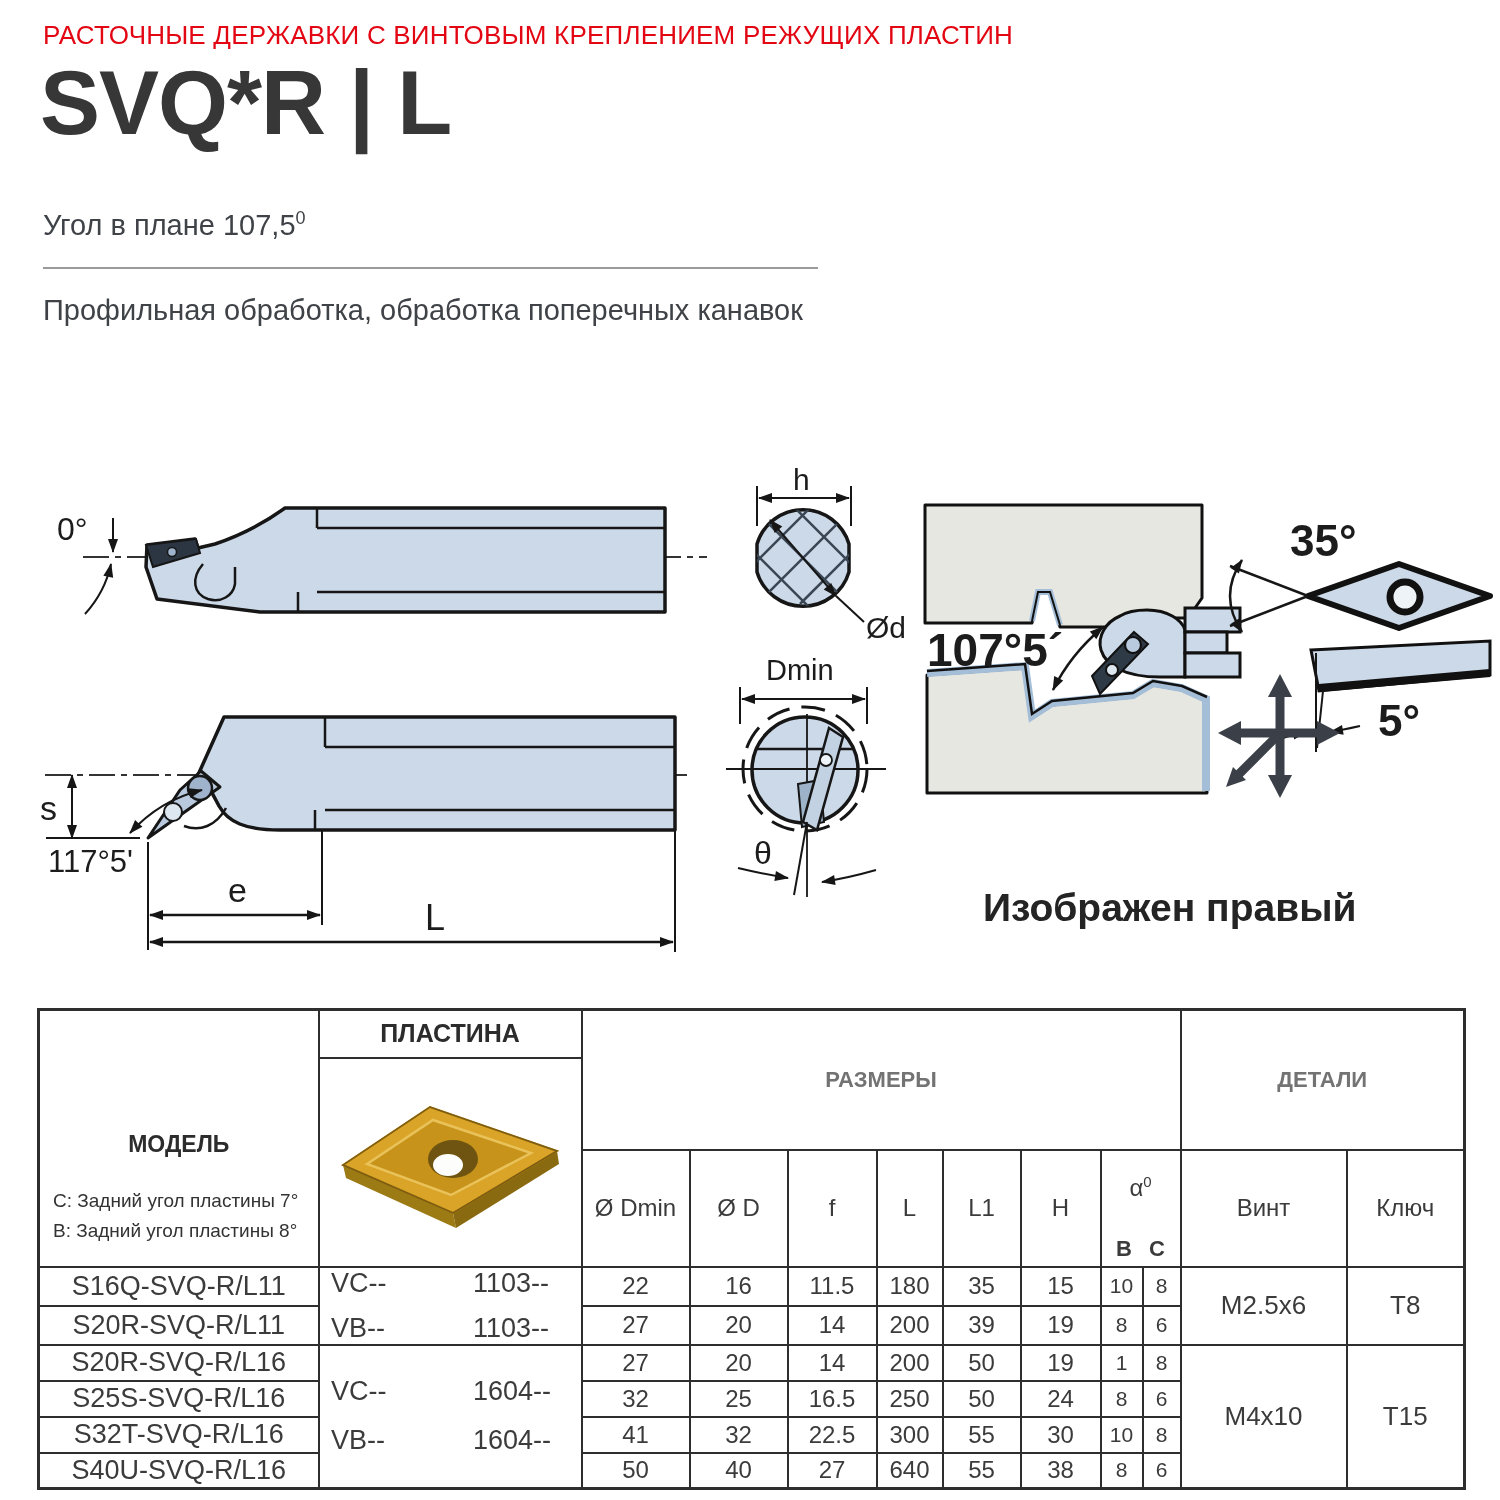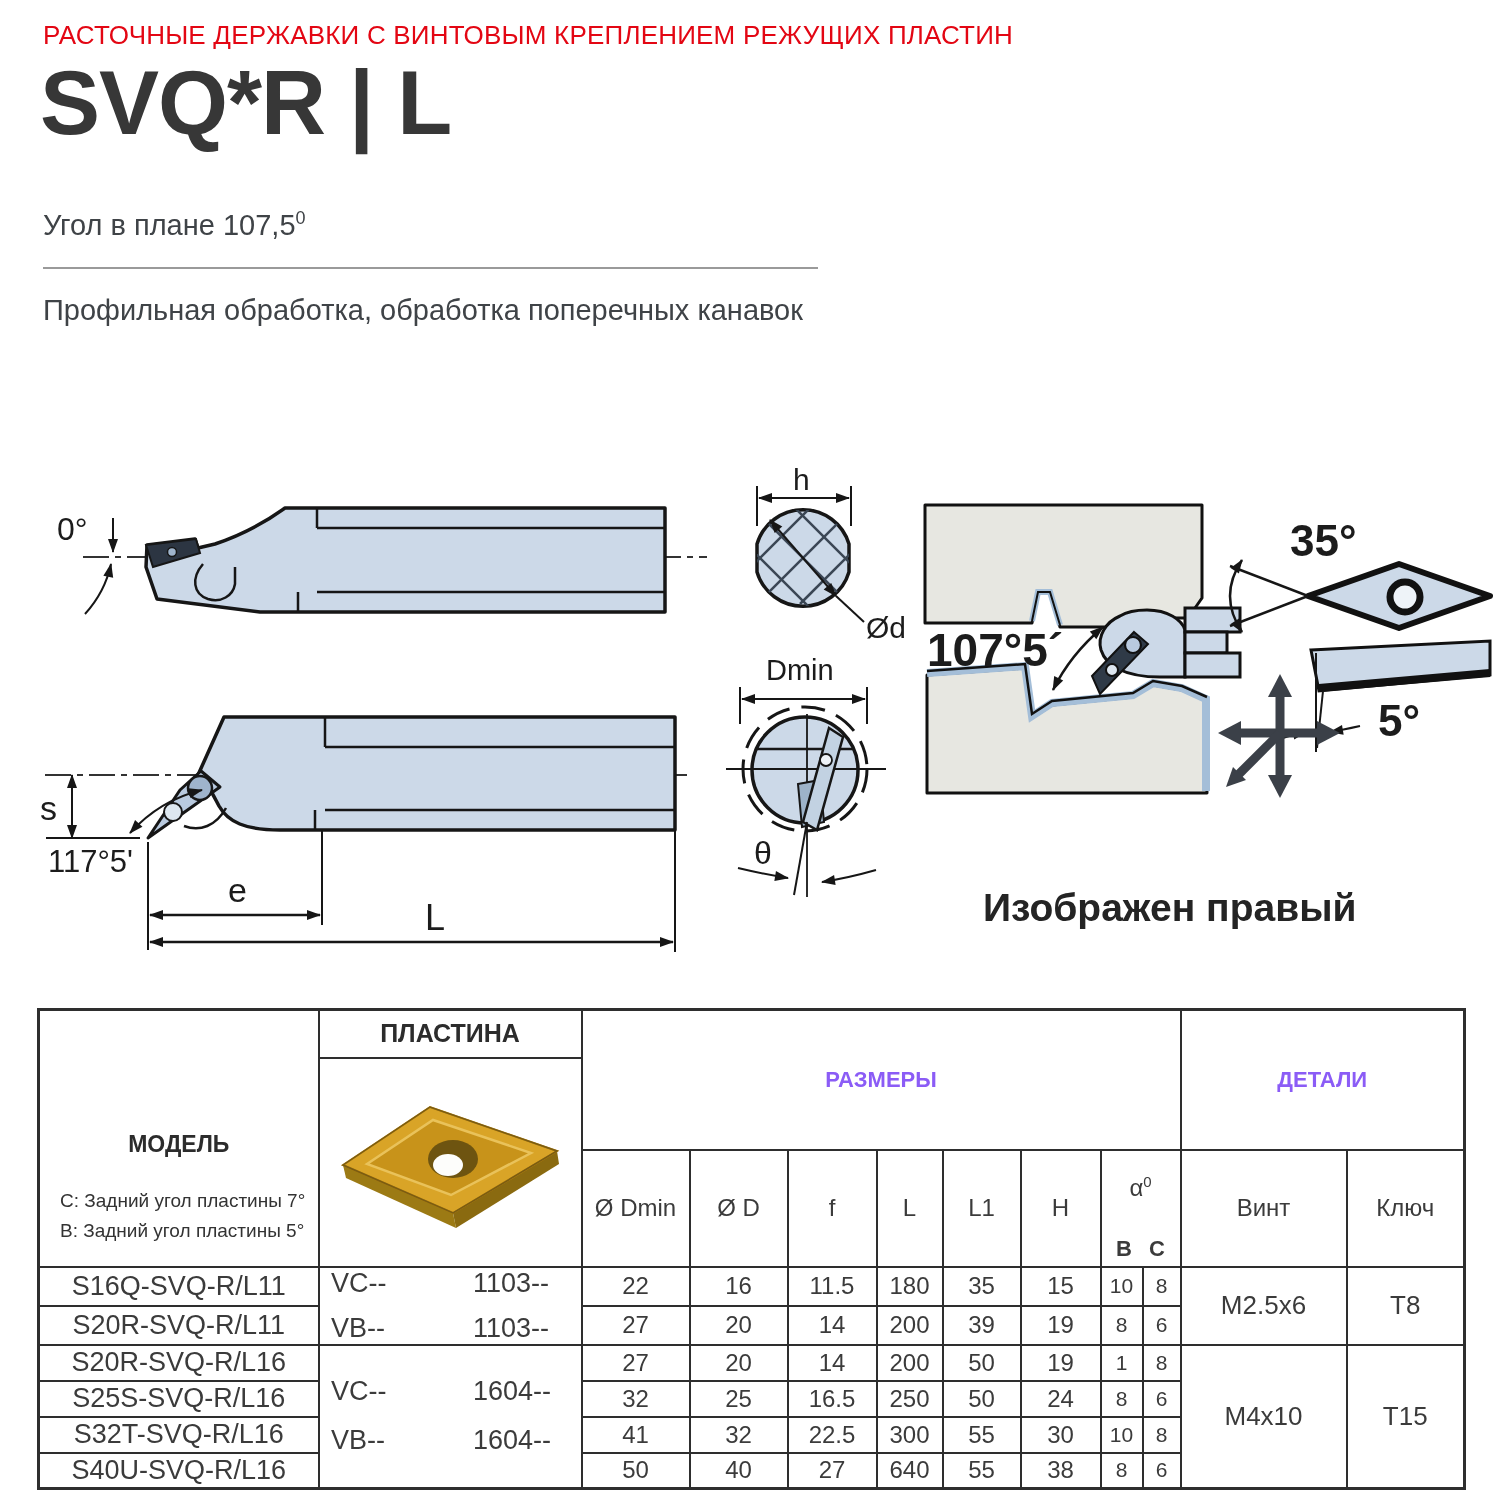--- a/index.html
+++ b/index.html
@@ -16,23 +16,23 @@
   .caption{position:absolute;left:983px;top:886px;font-size:39px;font-weight:700;color:#242424;white-space:nowrap;}
 
   svg text{font-family:"Liberation Sans","DejaVu Sans",sans-serif;fill:#1c1c1c;}
   .dwg{position:absolute;}
 
   
   #spec-table{position:absolute;left:37px;top:1008px;width:1426px;border-collapse:collapse;table-layout:fixed;background:#fff;border:3px solid #2e2e2e;}
   #spec-table td{border:2px solid #2e2e2e;padding:0;text-align:center;vertical-align:middle;color:#3b3b3b;overflow:hidden;}
   tr.sep td{border-top-width:3px;}
   .model-head{font-weight:700;font-size:23px;color:#2c2c2c;margin-top:100px;}
-  .model-notes{margin-top:28px;text-align:left;padding-left:20px;font-size:19px;color:#333;line-height:1.55;}
+  .model-notes{margin-top:28px;text-align:left;padding-left:13px;font-size:19px;color:#333;line-height:1.55;}
   .plate-label{font-weight:700;font-size:25px;color:#2c2c2c;}
-  .span-head{font-weight:700;font-size:22px;color:#8b5cf6;}
+  .span-head{font-weight:700;font-size:22px;color:#737373;}
   .sub-head{font-size:24px;color:#2f2f2f;}
   .alpha-cell{display:flex;flex-direction:column;justify-content:space-between;height:89px;padding:22px 0 4px 0;}
   .alpha-top{font-size:24px;}
   .alpha-top sup{font-size:15px;}
   .alpha-bc{display:flex;justify-content:space-around;font-weight:700;font-size:22px;padding:0 6px;}
   .model-name{font-size:27px;}
   .plate-lines{display:flex;flex-direction:column;gap:14px;}
   .plate-lines.tall{gap:18px;}
   .plate-line{display:flex;justify-content:center;gap:46px;font-size:27px;}
   .plate-line span{width:96px;text-align:left;}
@@ -211,21 +211,21 @@
         <col style="width:38px">
         <col style="width:166px">
         <col style="width:118px">
     </colgroup>
     <tbody>
         <tr style="height:48px">
       <td rowspan="3">
         <div class="model-head">МОДЕЛЬ</div>
         <div class="model-notes">
           <div>C: Задний угол пластины 7°</div>
-          <div>B: Задний угол пластины 5°</div>
+          <div>B: Задний угол пластины 8°</div>
         </div>
       </td>
       <td>
             <div class="plate-label">ПЛАСТИНА</div>
           </td>
       <td colspan="8" rowspan="2">
             <div class="span-head">РАЗМЕРЫ</div>
           </td>
       <td colspan="2" rowspan="2">
             <div class="span-head">ДЕТАЛИ</div>

